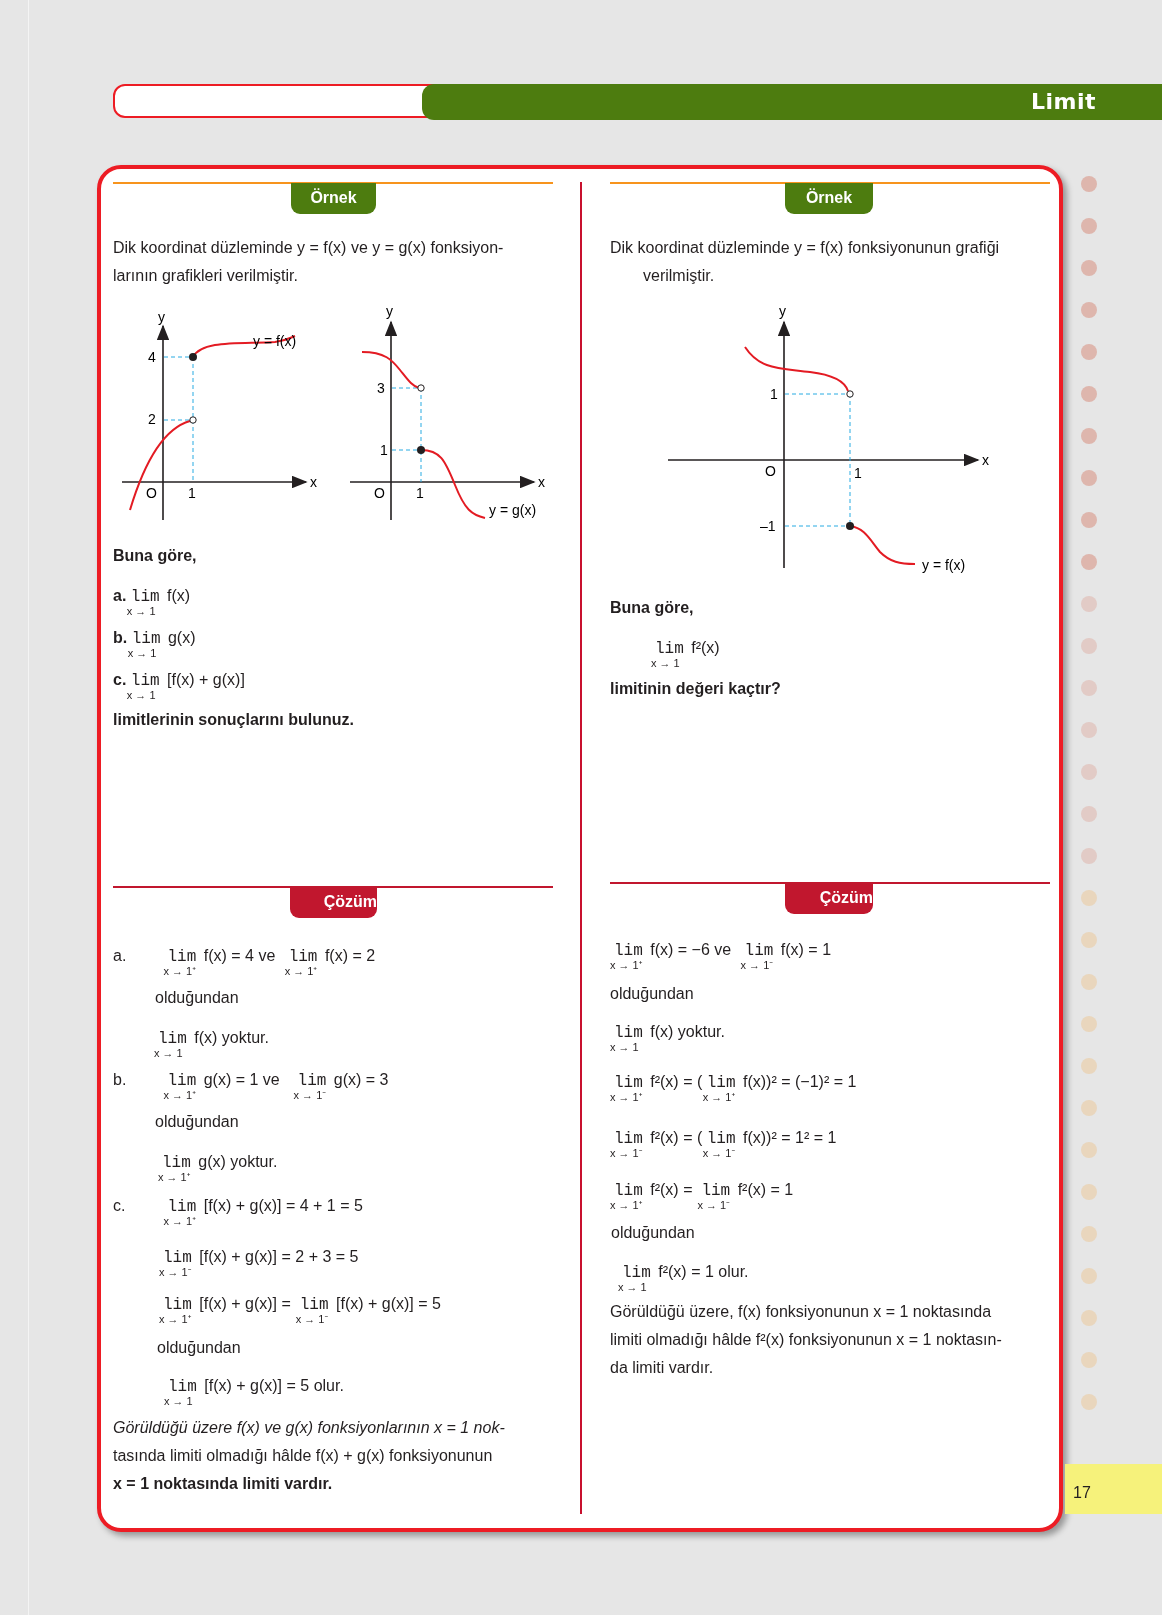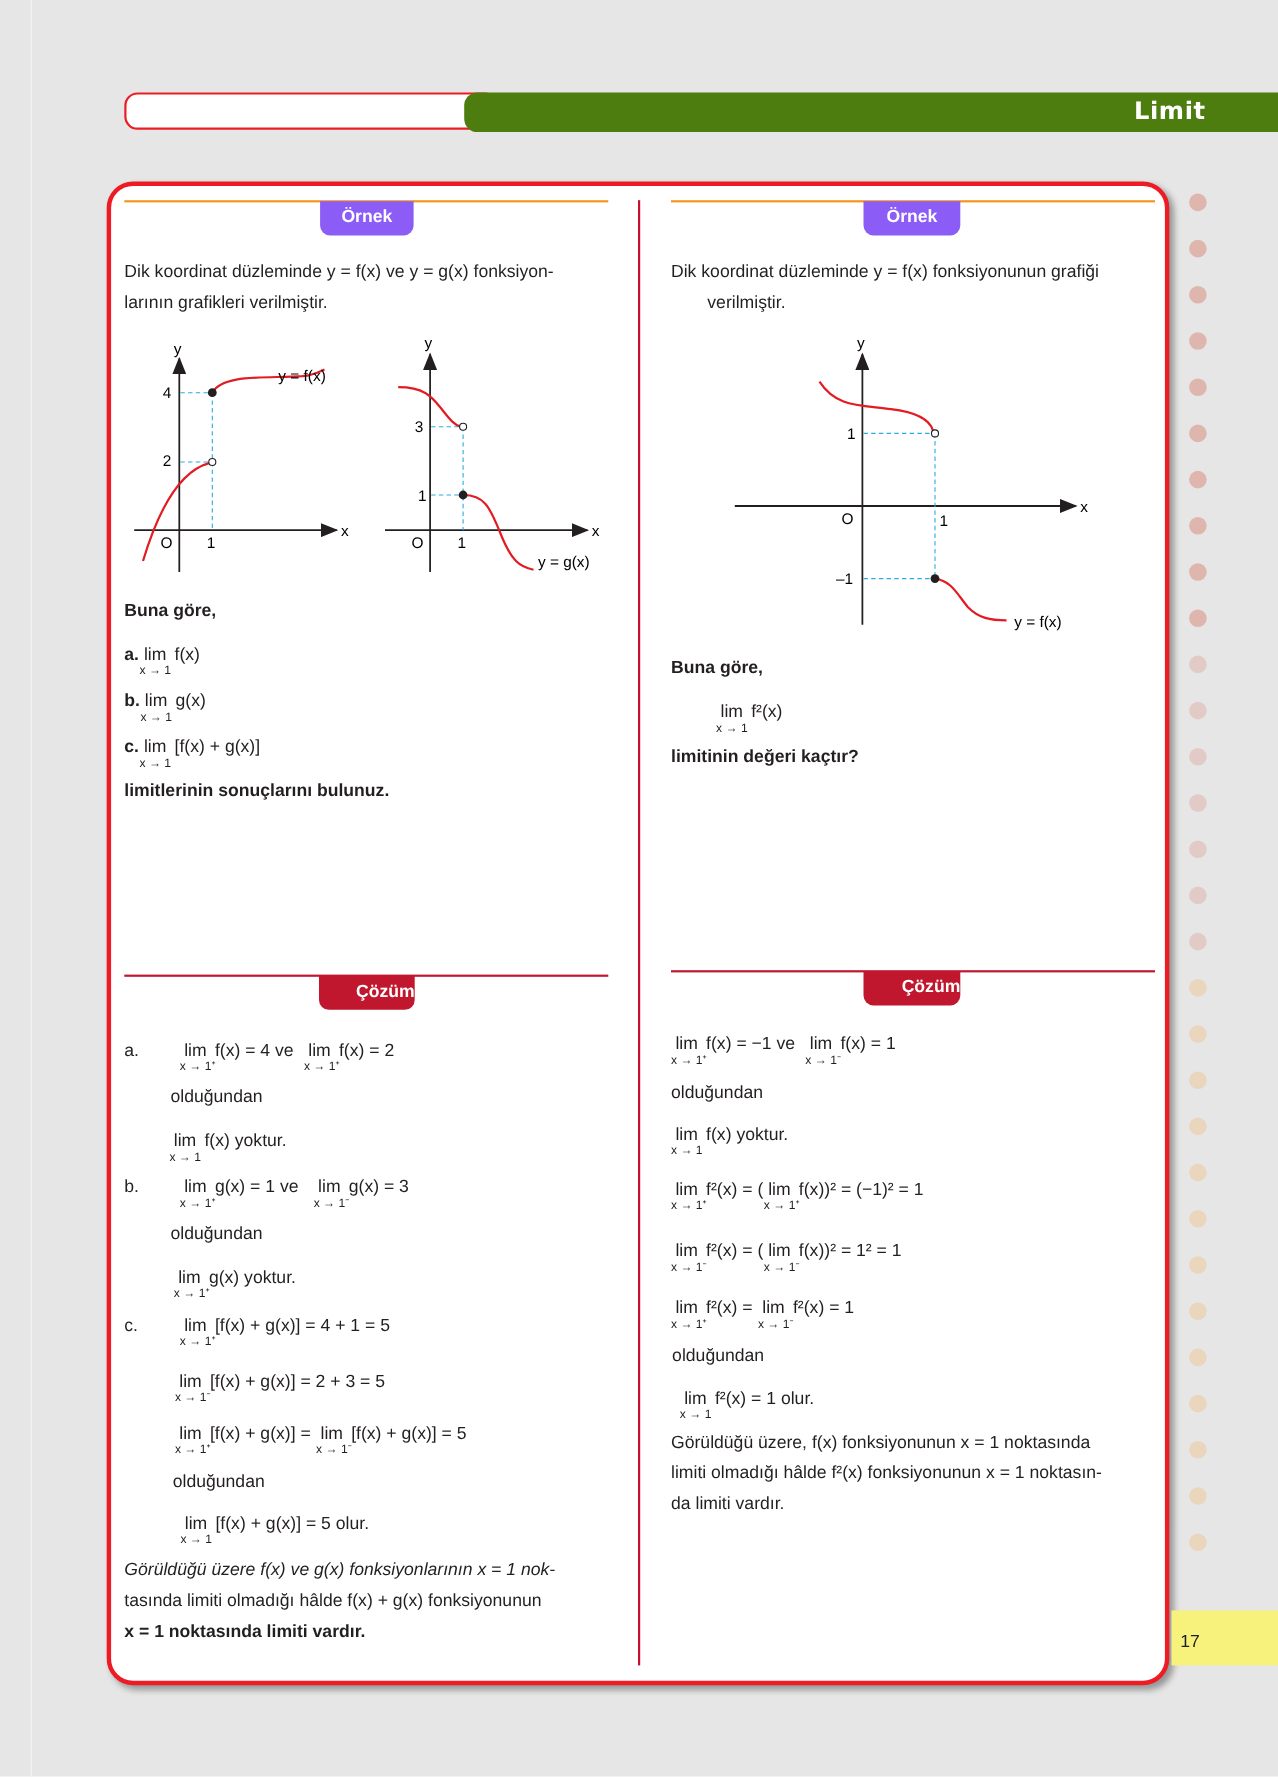--- a/index.html
+++ b/index.html
@@ -7,26 +7,26 @@
   .left-rule{position:absolute;left:28px;top:0;width:1px;height:1615px;background:#f4f4f4;}
   
   .hdr-white{position:absolute;left:113px;top:84px;width:340px;height:34px;background:#fff;border:2px solid #ed1c24;border-radius:12px;box-sizing:border-box;}
   .hdr-red{position:absolute;left:422px;top:84px;width:784px;height:36px;background:#4d7c0f;border-radius:12px 0 0 12px;}
   .hdr-title{position:absolute;right:110px;top:5px;color:#fff;font-weight:bold;font-size:22px;font-family:"DejaVu Sans",sans-serif;letter-spacing:0.5px;}
   
   .card{position:absolute;left:97px;top:165px;width:966px;height:1367px;background:#fff;border:4px solid #ed1c24;border-radius:24px;box-sizing:border-box;box-shadow:4px 4px 6px rgba(0,0,0,0.35);}
   .divider{position:absolute;left:580px;top:182px;width:2px;height:1332px;background:#c8102e;}
   .sec-line{position:absolute;height:2px;}
   .tab{position:absolute;height:31px;color:#fff;font-weight:bold;font-size:16px;text-align:center;line-height:29px;border-radius:0 0 9px 9px;}
-  .orange{background:#8b5cf6;}
+  .orange{background:#4d7c0f;}
   .crimson{background:#c1172e;text-align:right;}
   .txt{position:absolute;font-size:16px;line-height:28px;}
   .bold{font-weight:bold;}
   .lim{display:inline-block;position:relative;text-align:center;vertical-align:baseline;margin-right:3px;}
-  .lim .l{display:block;font-size:16px;line-height:18px;}
+  .lim .l{display:block;font-size:16px;line-height:18px;font-family:Liberation Mono, monospace;}
   .lim .s{position:absolute;left:-4px;top:17px;font-size:11px;white-space:nowrap;line-height:12px;}
   .dots{position:absolute;left:1081px;top:176px;}
   .dot{position:absolute;width:16px;height:16px;border-radius:50%;}
   .pagebox{position:absolute;left:1065px;top:1464px;width:97px;height:50px;background:#f6f27b;}
   .pagenum{position:absolute;left:8px;top:20px;font-size:16px;}
   svg text{font-family:"Liberation Sans",sans-serif;}
 </style>
 </head>
 <body>
 
@@ -193,21 +193,21 @@
 </div>
 <div class="txt" style="left:113px;top:1414px;font-style:italic;">Görüldüğü üzere f(x) ve g(x) fonksiyonlarının x = 1 nok-</div>
 <div class="txt" style="left:113px;top:1442px;">tasında limiti olmadığı hâlde f(x) + g(x) fonksiyonunun</div>
 <div class="txt" style="left:113px;top:1470px;font-weight:bold;">x = 1 noktasında limiti vardır.</div>
 
 <div class="sec-line" style="left:610px;top:882px;width:440px;background:#c1172e;"></div>
 <div class="tab crimson" style="left:785px;top:883px;width:88px;">Çözüm</div>
 
 <div class="txt" style="left:614px;top:936px;">
   <span class="lim"><span class="l">lim</span><span class="s">x → 1⁺</span></span>
-  <span>f(x) = −1   ve</span>&nbsp;&nbsp;
+  <span>f(x) = −6   ve</span>&nbsp;&nbsp;
   <span class="lim"><span class="l">lim</span><span class="s">x → 1⁻</span></span>
   <span>f(x) = 1</span>
 </div>
 <div class="txt" style="left:610px;top:980px;">olduğundan</div>
 <div class="txt" style="left:614px;top:1018px;">
   <span class="lim"><span class="l">lim</span><span class="s">x → 1</span></span>
   <span>f(x) yoktur.</span>
 </div>
 <div class="txt" style="left:614px;top:1068px;">
   <span class="lim"><span class="l">lim</span><span class="s">x → 1⁺</span></span>

